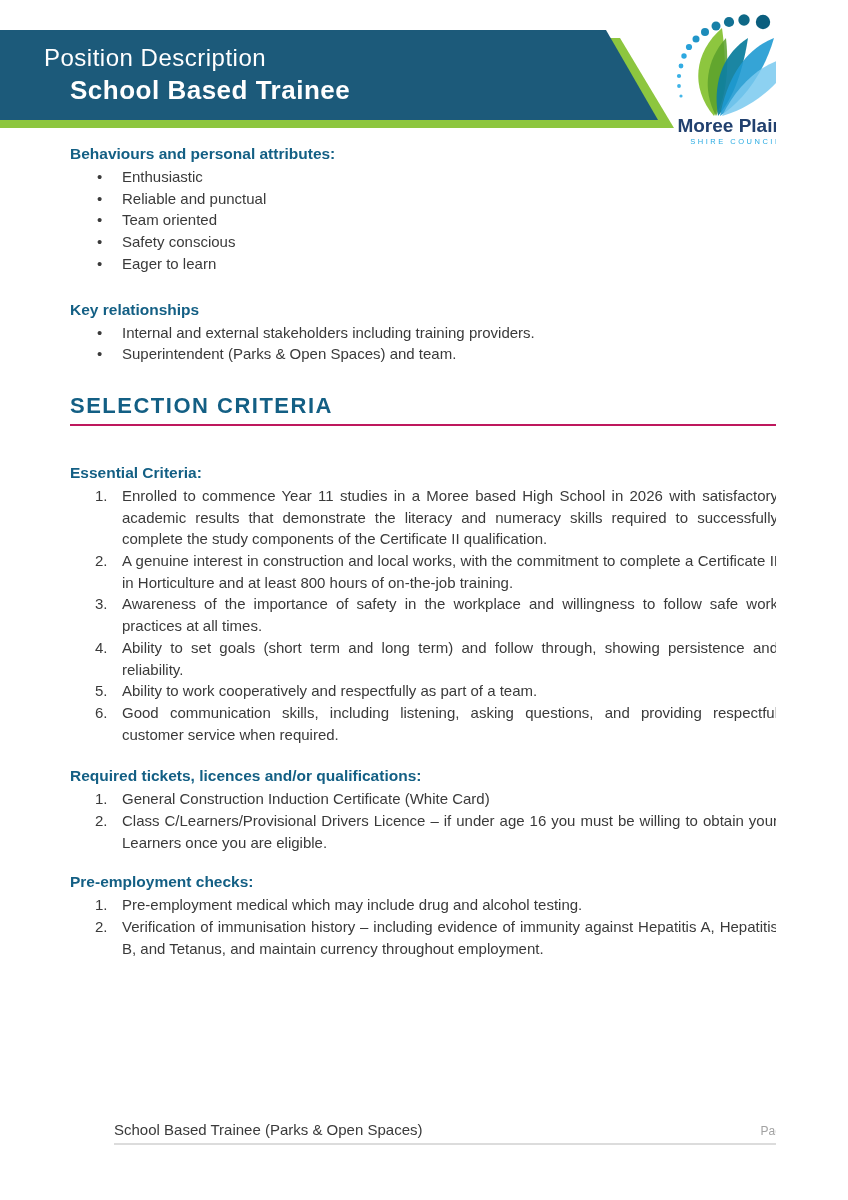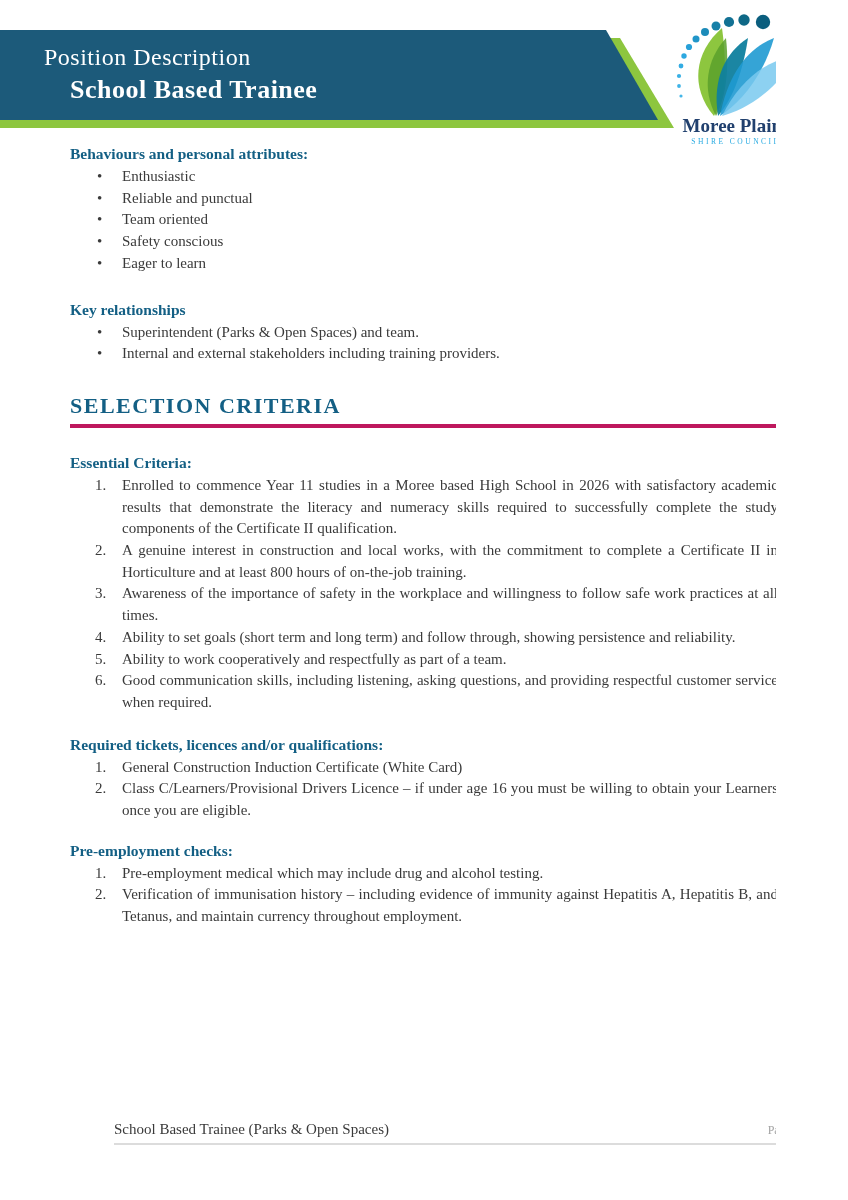--- a/index.html
+++ b/index.html
@@ -1,20 +1,20 @@
 <!DOCTYPE html>
 <html><head>
 <meta charset="utf-8">
 <style>
   html,body { margin:0; padding:0; background:#ffffff; }
   .page {
     position:relative;
     width:776px; height:1200px;
     background:#ffffff;
-    font-family:Liberation Serif, serif;
+    font-family:Liberation Sans, sans-serif;
     color:#3a3a3a;
     overflow:hidden;
   }
 
   
   .banner-wrap { position:absolute; top:0; left:0; width:848px; height:140px; }
   .banner-svg { position:absolute; top:0; left:0; }
   .banner-subtitle {
     position:absolute; left:44px; top:44px;
     font-size:24px; font-weight:400; color:#ffffff; letter-spacing:0.5px;
@@ -32,24 +32,24 @@
     margin:0; padding-top:16px;
     font-size:15.5px; font-weight:700; color:var(--heading,#135f84);
     line-height:20px;
   }
   .sec-heading.mt-kr  { padding-top:25px; }
   .sec-heading.mt-ec  { padding-top:25px; }
   .sec-heading.mt-rt  { padding-top:21px; }
   .sec-heading.mt-pe  { padding-top:19px; }
 
   .big-heading {
-    margin:28px 0 0 0; padding-bottom:5px;
+    margin:28px 0 12px 0; padding-bottom:5px;
     font-size:22px; font-weight:700; letter-spacing:1.5px;
     color:var(--heading,#135f84); line-height:26px;
-    border-bottom:4px solid #be185d;
+    border-bottom:2px solid #be185d;
   }
 
   ul.bullets { list-style:none; margin:2px 0 0 0; padding:0; }
   ul.bullets li {
     position:relative; padding-left:52px;
     font-size:15px; line-height:21.7px;
   }
   ul.bullets li::before {
     content:"\2022";
     position:absolute; left:27px; top:0;
@@ -128,22 +128,22 @@
     <li>Enthusiastic</li>
         <li>Reliable and punctual</li>
         <li>Team oriented</li>
         <li>Safety conscious</li>
         <li>Eager to learn</li>
       </ul>
 
     <h3 class="sec-heading mt-kr">Key relationships</h3>
     <ul class="bullets">
 
-    <li>Superintendent (Parks &amp; Open Spaces) and team.</li>
-        <li>Internal and external stakeholders including training providers.</li>
+    <li>Internal and external stakeholders including training providers.</li>
+        <li>Superintendent (Parks &amp; Open Spaces) and team.</li>
       </ul>
 
     <h2 class="big-heading">SELECTION CRITERIA</h2>
 
     <h3 class="sec-heading mt-ec">Essential Criteria:</h3>
     <ol class="numbered">
 
     <li>Enrolled to commence Year 11 studies in a Moree based High School in 2026 with satisfactory academic results that demonstrate the literacy and numeracy skills required to successfully complete the study components of the Certificate II qualification.</li>
         <li>A genuine interest in construction and local works, with the commitment to complete a Certificate II in Horticulture and at least 800 hours of on-the-job training.</li>
         <li>Awareness of the importance of safety in the workplace and willingness to follow safe work practices at all times.</li>

